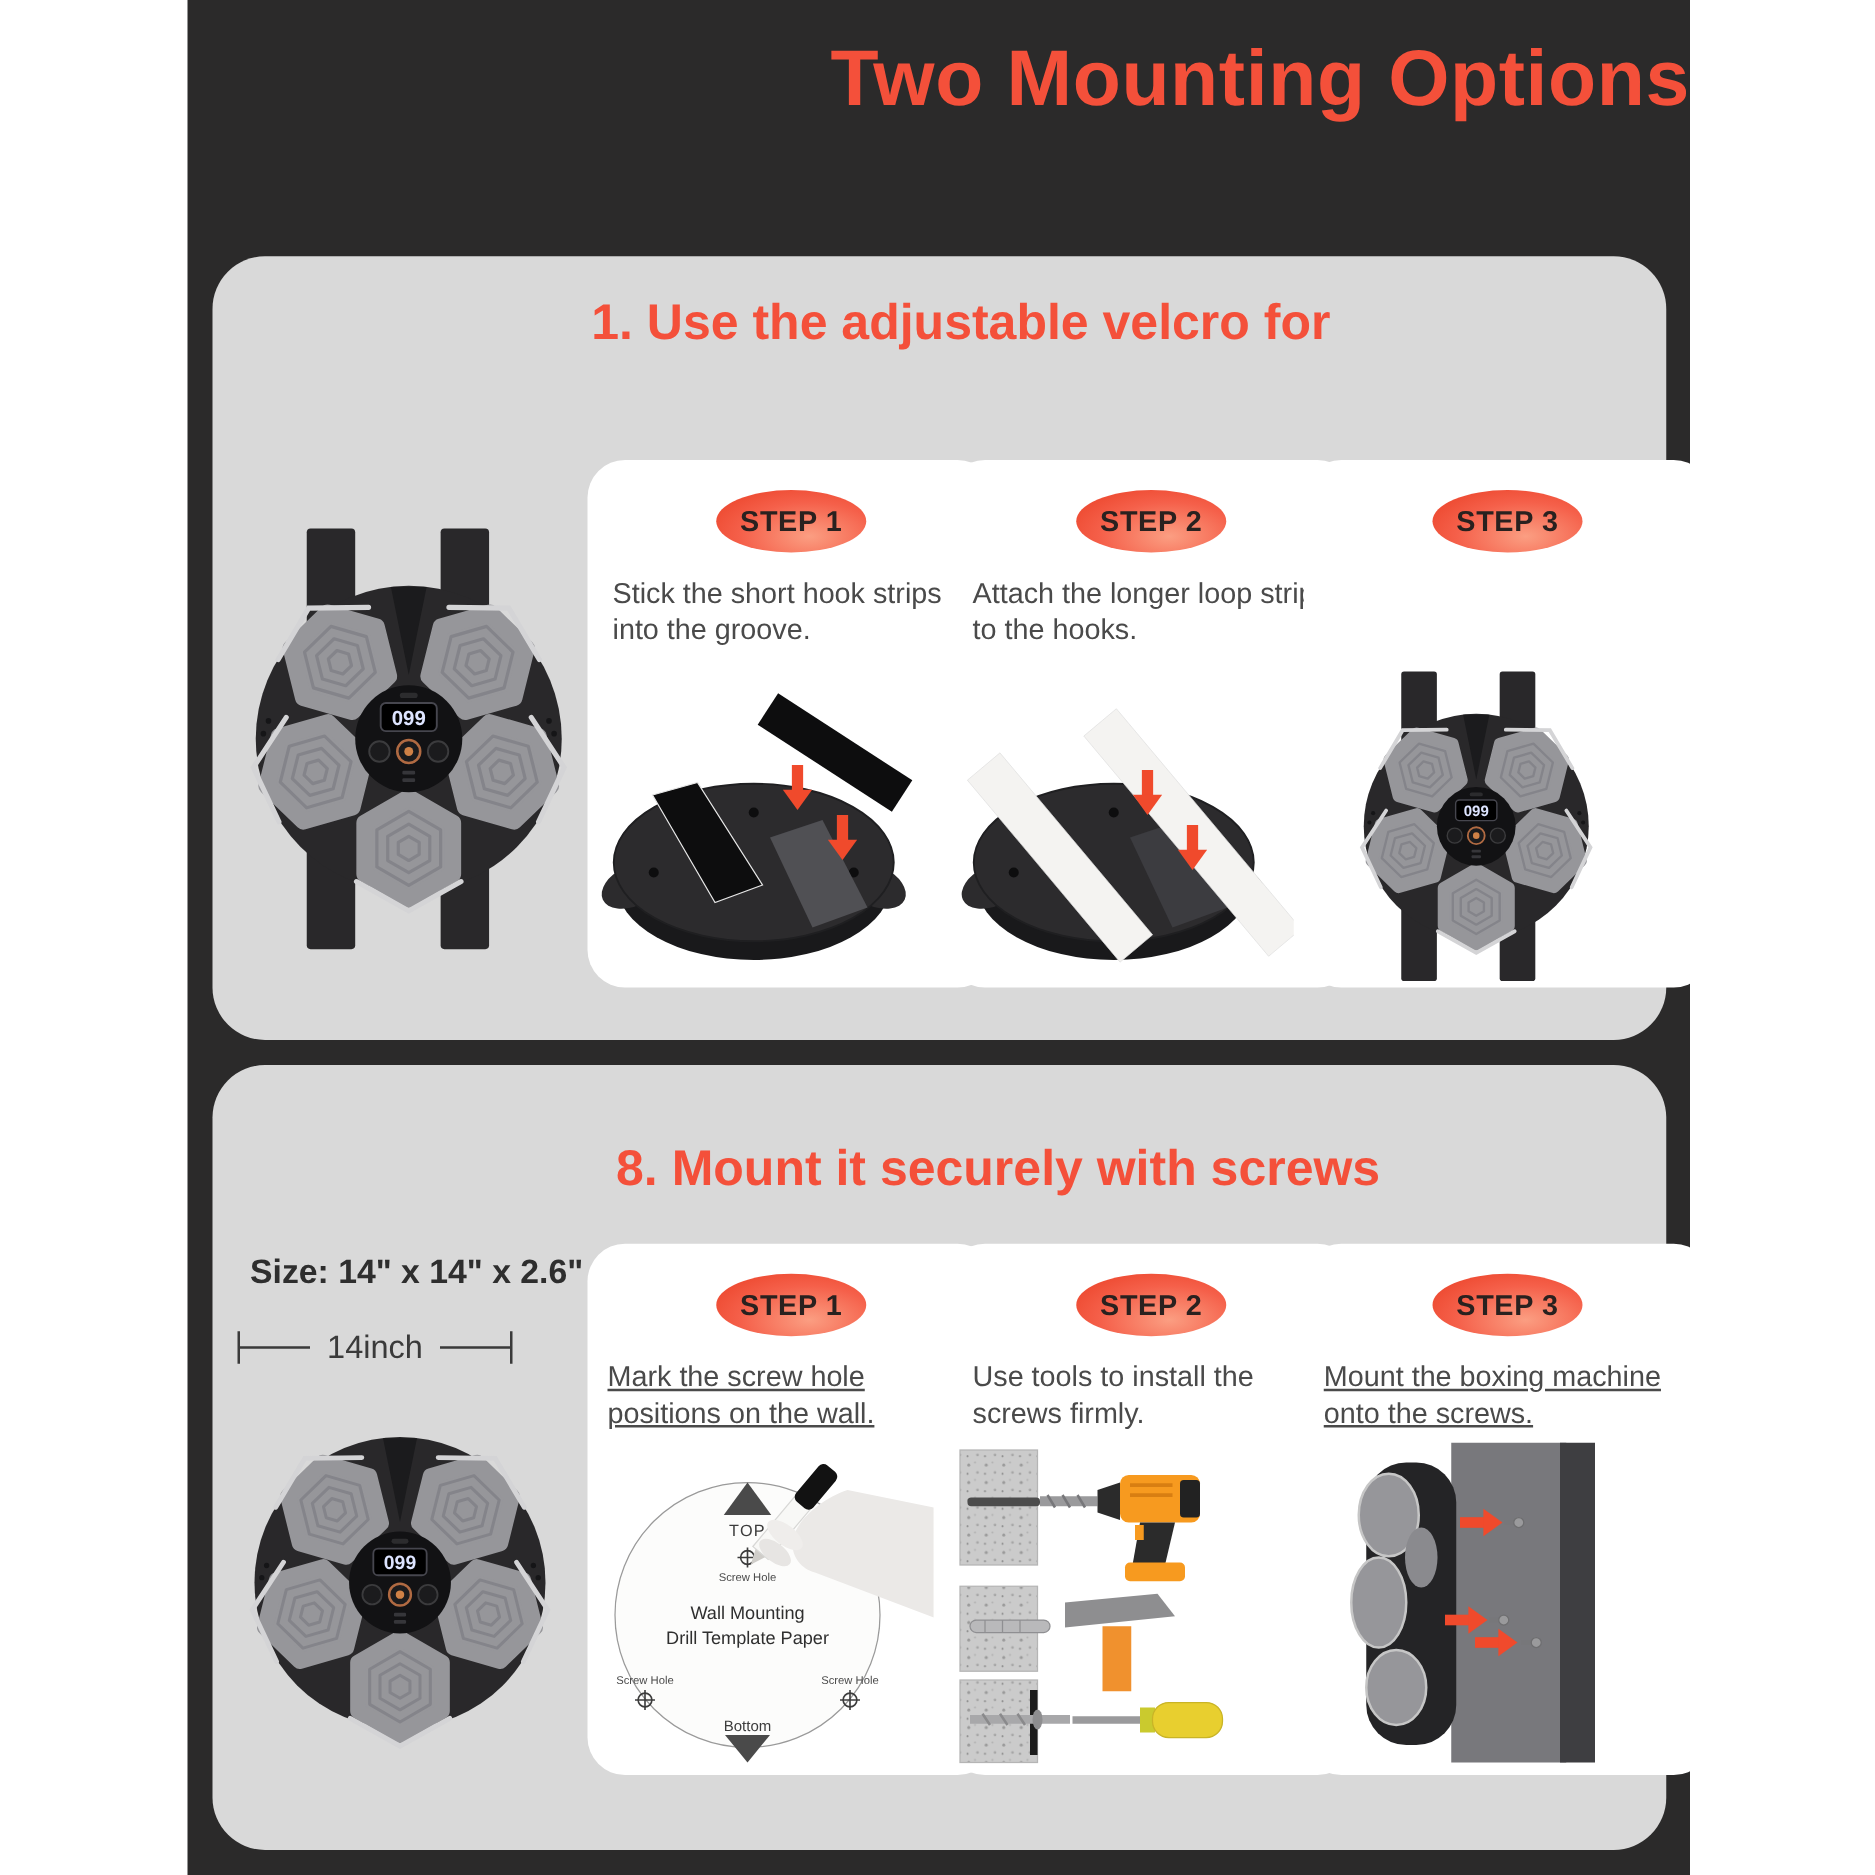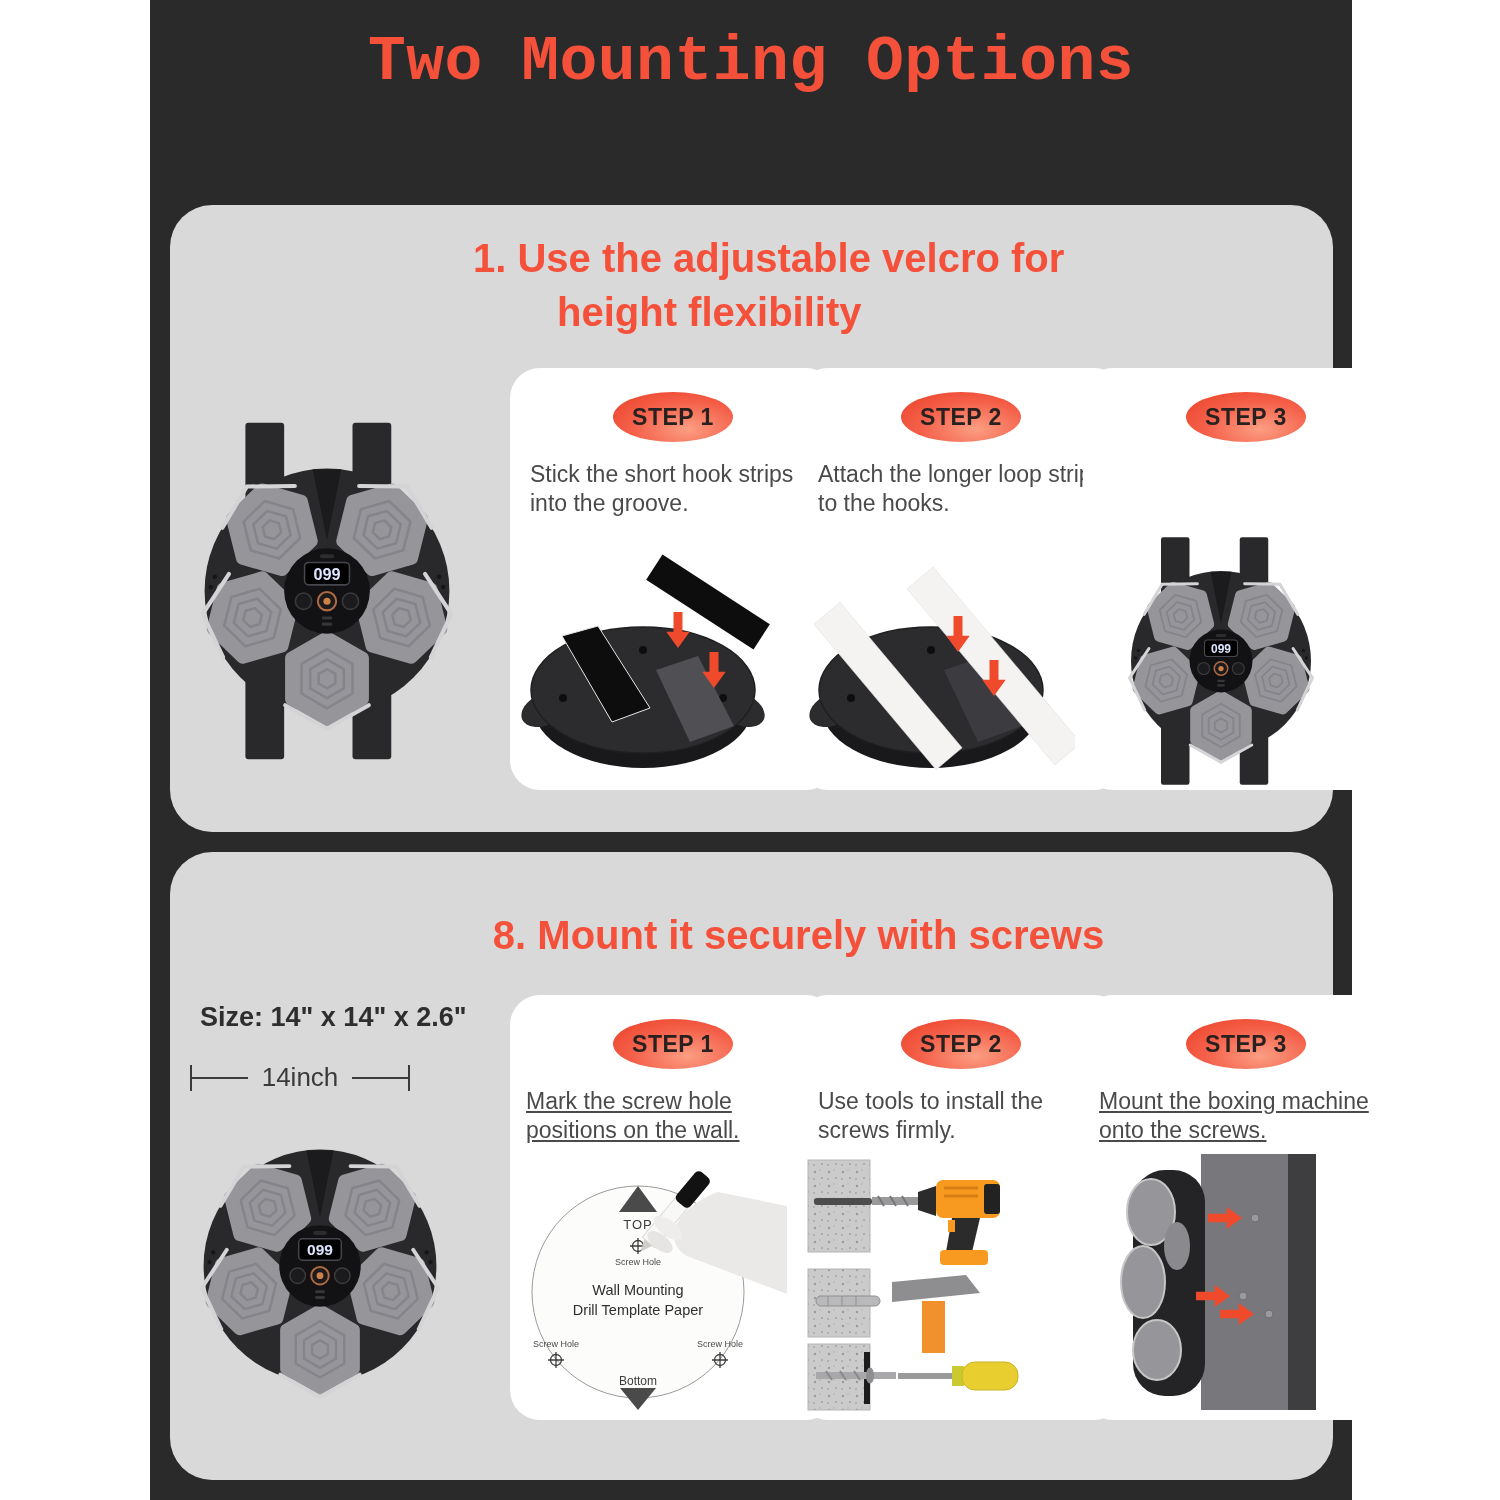--- a/index.html
+++ b/index.html
@@ -1,25 +1,25 @@
 <!DOCTYPE html>
 <html><head>
 <meta charset="utf-8">
 <style>
   * { margin:0; padding:0; box-sizing:border-box; }
   body { background:#ffffff; font-family:"Liberation Sans", "DejaVu Sans", sans-serif; }
   .page { position:relative; width:1500px; height:1500px; background:#ffffff; overflow:hidden; }
   .backdrop { position:absolute; left:150px; top:0; width:1202px; height:1500px; background:#2b2a2a; }
-  .title { position:absolute; left:150px; top:26px; width:1202px; text-align:center;
-           color:#f4503a; font-size:63px; font-weight:700; line-height:74px; letter-spacing:0.5px;font-family:Liberation Mono, monospace; }
+  .title { position:absolute; left:150px; top:26px; width:1202px; text-align:right;
+           color:#f4503a; font-size:63px; font-weight:700; line-height:74px; letter-spacing:0.5px; }
   .panel { position:absolute; left:170px; width:1163px; background:#d9d9d9; border-radius:42px; }
   #panel1 { top:205px; height:627px; }
   #panel2 { top:852px; height:628px; }
   .sec-heading { position:absolute; color:#f4503a; font-size:40px; font-weight:700; line-height:54px; white-space:nowrap;margin-left:47px; }
-  .card { position:absolute; width:326px; background:#ffffff; border-radius:30px; overflow:hidden;margin-left:40px; }
+  .card { position:absolute; width:326px; background:#ffffff; border-radius:30px; overflow:hidden; }
   .badge { width:120px; height:50px; margin:24px auto 18px auto; border-radius:50%;
            display:flex; align-items:center; justify-content:center;
            background:radial-gradient(ellipse at 62% 74%, #fb9e82 0%, #f5604a 52%, #e93d22 100%);
            color:#29211f; font-size:23px; font-weight:700; letter-spacing:0.5px; }
   .card-text { padding:0 20px; color:#4a4a4a; font-size:23px; line-height:29px; }
   .ta-left { text-align:left; }
   .ta-center { text-align:left; padding:0 16px;text-decoration:underline; }
   .card-art { position:absolute; left:0; bottom:4px; width:277px; }
   .size-label { position:absolute; color:#2e2e2e; font-size:27px; font-weight:600; white-space:nowrap; }
   .dim-line { position:absolute; display:flex; align-items:center; color:#3a3a3a; font-size:26px; }
@@ -125,21 +125,20 @@
 
 <div class="page">
   <div class="backdrop"></div>
 
   <div class="title">
     <div>Two Mounting Options</div>
   </div>
 
   <div class="panel" id="panel1">
     <div class="sec-heading" style="left:256px; top:26px;">1. Use the adjustable velcro for</div>
-    <div class="sec-heading" style="left:340px; top:80px;">height flexibility</div>
 
     <svg style="position:absolute; left:22px; top:206px;" width="270" height="360" viewBox="0 0 270 360">
       <g transform="translate(135,180) scale(1.02)">
         <use href="#machine-straps"></use>
         <use href="#machine-front"></use>
       </g>
     </svg>
 
     <div class="card" style="left:300px; top:163px; height:422px;">
       <div class="badge">

